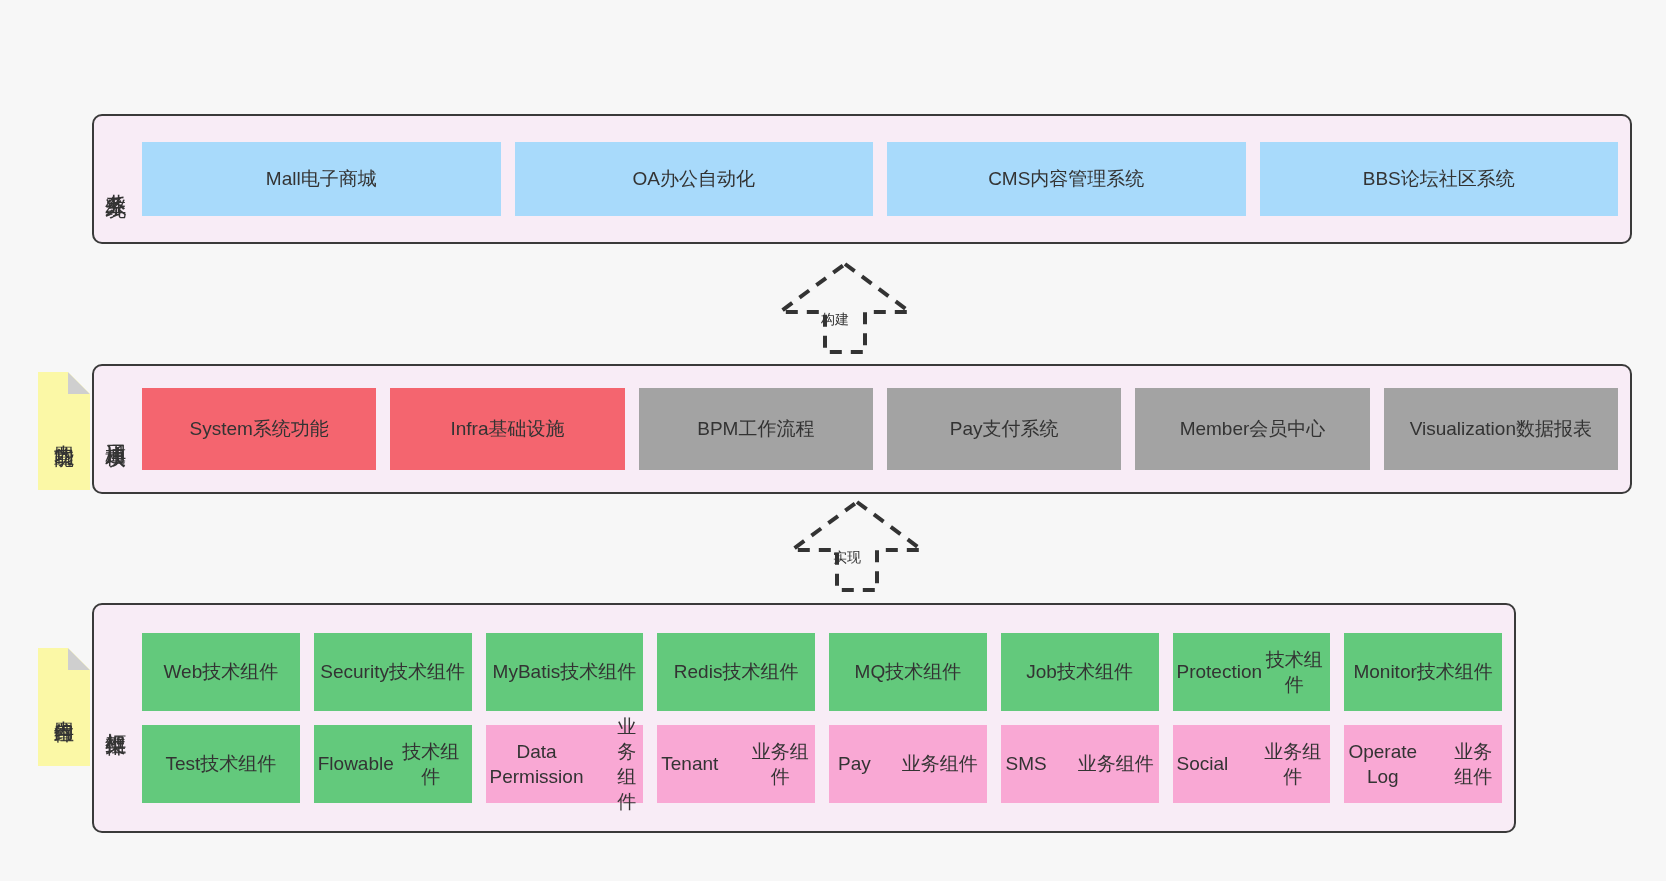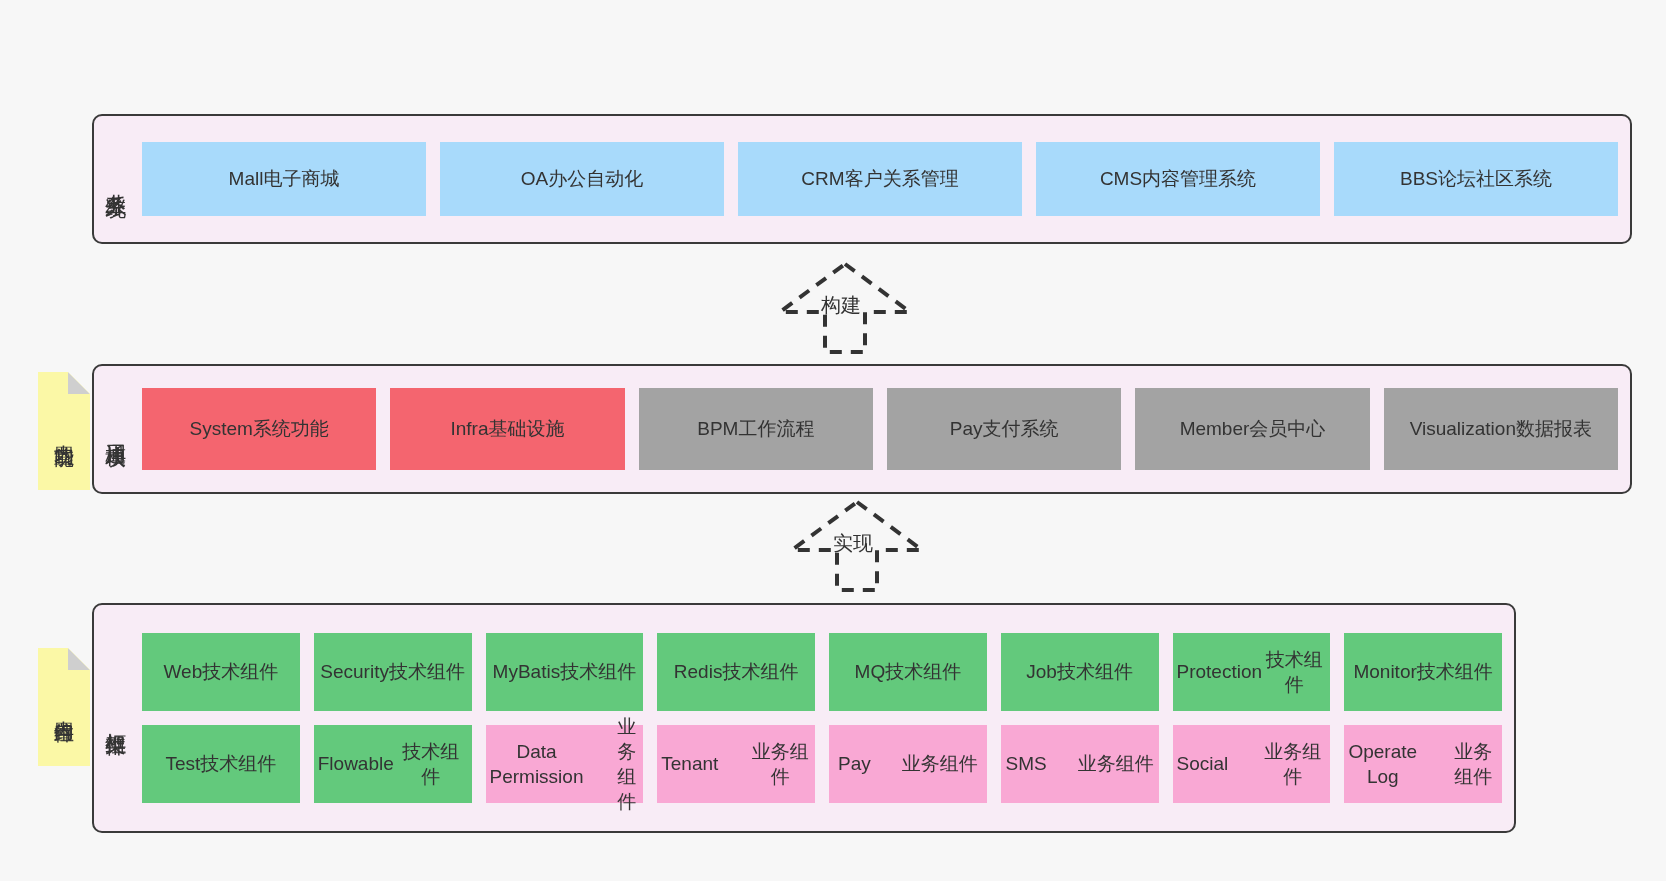--- a/index.html
+++ b/index.html
@@ -129,25 +129,26 @@
     clip-path: polygon(0 0, 100% 100%, 0 100%);
   }
   #note-builtin-function  { left: 38px; top: 372px; width: 52px; height: 118px; }
   #note-builtin-component { left: 38px; top: 648px; width: 52px; height: 118px; }
 
   
   .arrow { position: absolute; }
   .arrow svg { display: block; }
   .arrow-label {
     position: absolute;
-    font-size: 20px;
+    font-size: 14px;
     color: #333333;
     background: transparent;
     white-space: nowrap;
     user-select: none;
+    margin-top: 19px;
   }
   #arrow-build      { left: 760px; top: 254px; width: 170px; height: 100px; }
   #arrow-build  .arrow-label  { left: 61px; top: 38px; }
   #arrow-implement  { left: 772px; top: 492px; width: 170px; height: 100px; }
   #arrow-implement .arrow-label { left: 61px; top: 38px; }
 </style>
 </head>
 <body>
 
 <div class="canvas">
@@ -158,24 +159,20 @@
       <div class="card-row">
         <div class="card c-blue">
           <span class="t-en">Mall</span>
           <span class="t-cn">电子商城</span>
         </div>
         <div class="card c-blue">
           <span class="t-en">OA</span>
           <span class="t-cn">办公自动化</span>
         </div>
         <div class="card c-blue">
-          <span class="t-en">CRM</span>
-          <span class="t-cn">客户关系管理</span>
-        </div>
-        <div class="card c-blue">
           <span class="t-en">CMS</span>
           <span class="t-cn">内容管理系统</span>
         </div>
         <div class="card c-blue">
           <span class="t-en">BBS</span>
           <span class="t-cn">论坛社区系统</span>
         </div>
       </div>
     </div>
   </div>

